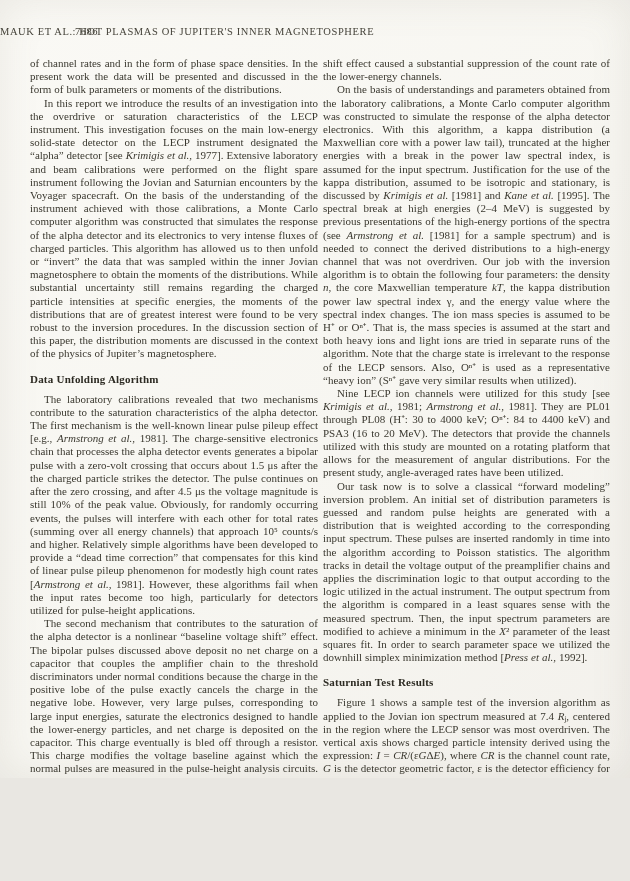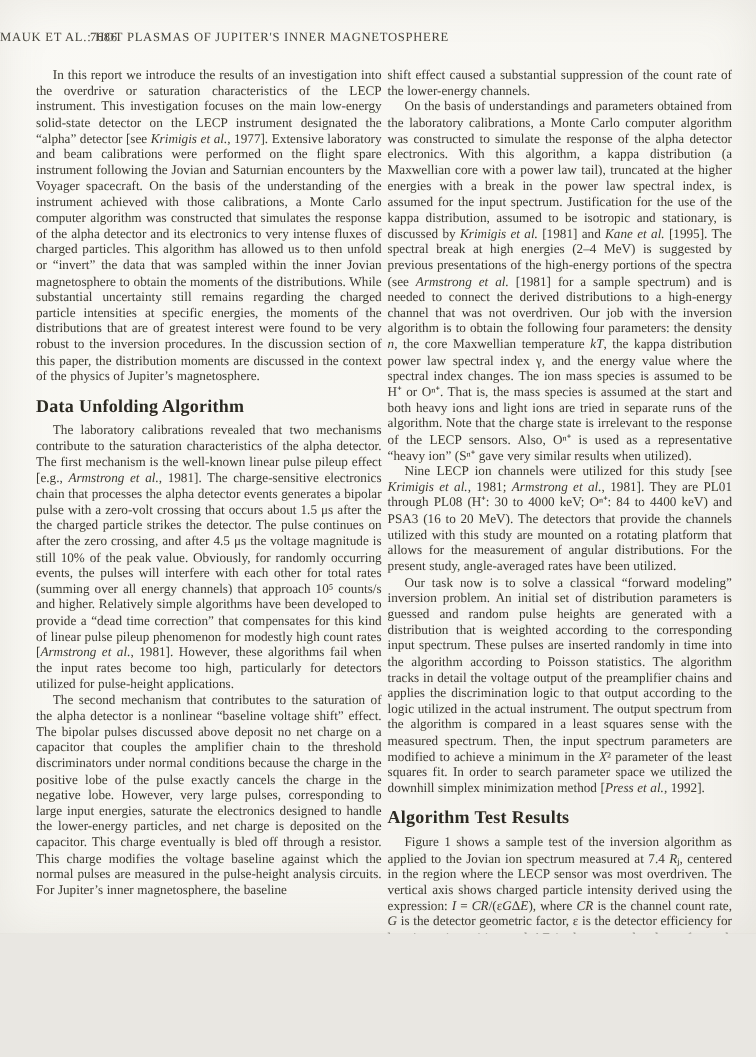--- a/index.html
+++ b/index.html
@@ -41,49 +41,50 @@
     text-align: justify;
     hyphens: auto;
     -webkit-hyphens: auto;
     word-spacing: 0.2px;
   }
   .col-left  { left: 30px;  width: 288px; }
   .col-right { left: 323px; width: 287px; }
   .col p { margin: 0; text-indent: 14px; }
   .col p.first { text-indent: 0; }
   .col h2 {
-    font-size: 15px;
+    font-size: 11px;
     line-height: 14px;
     font-weight: 700;
     color: #2c2a22;
     margin: 11px 0 7px 0;
     text-align: left;
     letter-spacing: 0.2px;
   }
   .col i { }
 </style>
 </head>
 <body>
 
 <div class="page">
 
   <div class="page-header">
     <span class="page-num">7686</span>
     <span class="running-title">MAUK ET AL.: HOT PLASMAS OF JUPITER'S INNER MAGNETOSPHERE</span>
   </div>
 
   <div class="col col-left">
+    <p class="first">of channel rates and in the form of phase space densities. In the present work the data will be presented and discussed in the form of bulk parameters or moments of the distributions.</p>
     <p>In this report we introduce the results of an investigation into the overdrive or saturation characteristics of the LECP instrument. This investigation focuses on the main low-energy solid-state detector on the LECP instrument designated the “alpha” detector [see <i>Krimigis et al.</i>, 1977]. Extensive laboratory and beam calibrations were performed on the flight spare instrument following the Jovian and Saturnian encounters by the Voyager spacecraft. On the basis of the understanding of the instrument achieved with those calibrations, a Monte Carlo computer algorithm was constructed that simulates the response of the alpha detector and its electronics to very intense fluxes of charged particles. This algorithm has allowed us to then unfold or “invert” the data that was sampled within the inner Jovian magnetosphere to obtain the moments of the distributions. While substantial uncertainty still remains regarding the charged particle intensities at specific energies, the moments of the distributions that are of greatest interest were found to be very robust to the inversion procedures. In the discussion section of this paper, the distribution moments are discussed in the context of the physics of Jupiter’s magnetosphere.</p>
     <h2>Data Unfolding Algorithm</h2>
     <p>The laboratory calibrations revealed that two mechanisms contribute to the saturation characteristics of the alpha detector. The first mechanism is the well-known linear pulse pileup effect [e.g., <i>Armstrong et al.</i>, 1981]. The charge-sensitive electronics chain that processes the alpha detector events generates a bipolar pulse with a zero-volt crossing that occurs about 1.5 μs after the the charged particle strikes the detector. The pulse continues on after the zero crossing, and after 4.5 μs the voltage magnitude is still 10% of the peak value. Obviously, for randomly occurring events, the pulses will interfere with each other for total rates (summing over all energy channels) that approach 10⁵ counts/s and higher. Relatively simple algorithms have been developed to provide a “dead time correction” that compensates for this kind of linear pulse pileup phenomenon for modestly high count rates [<i>Armstrong et al.</i>, 1981]. However, these algorithms fail when the input rates become too high, particularly for detectors utilized for pulse-height applications.</p>
     <p>The second mechanism that contributes to the saturation of the alpha detector is a nonlinear “baseline voltage shift” effect. The bipolar pulses discussed above deposit no net charge on a capacitor that couples the amplifier chain to the threshold discriminators under normal conditions because the charge in the positive lobe of the pulse exactly cancels the charge in the negative lobe. However, very large pulses, corresponding to large input energies, saturate the electronics designed to handle the lower-energy particles, and net charge is deposited on the capacitor. This charge eventually is bled off through a resistor. This charge modifies the voltage baseline against which the normal pulses are measured in the pulse-height analysis circuits. For Jupiter’s inner magnetosphere, the baseline</p>
   </div>
 
   <div class="col col-right">
     <p class="first">shift effect caused a substantial suppression of the count rate of the lower-energy channels.</p>
     <p>On the basis of understandings and parameters obtained from the laboratory calibrations, a Monte Carlo computer algorithm was constructed to simulate the response of the alpha detector electronics. With this algorithm, a kappa distribution (a Maxwellian core with a power law tail), truncated at the higher energies with a break in the power law spectral index, is assumed for the input spectrum. Justification for the use of the kappa distribution, assumed to be isotropic and stationary, is discussed by <i>Krimigis et al.</i> [1981] and <i>Kane et al.</i> [1995]. The spectral break at high energies (2–4 MeV) is suggested by previous presentations of the high-energy portions of the spectra (see <i>Armstrong et al.</i> [1981] for a sample spectrum) and is needed to connect the derived distributions to a high-energy channel that was not overdriven. Our job with the inversion algorithm is to obtain the following four parameters: the density <i>n</i>, the core Maxwellian temperature <i>kT</i>, the kappa distribution power law spectral index γ, and the energy value where the spectral index changes. The ion mass species is assumed to be H⁺ or Oⁿ⁺. That is, the mass species is assumed at the start and both heavy ions and light ions are tried in separate runs of the algorithm. Note that the charge state is irrelevant to the response of the LECP sensors. Also, Oⁿ⁺ is used as a representative “heavy ion” (Sⁿ⁺ gave very similar results when utilized).</p>
     <p>Nine LECP ion channels were utilized for this study [see <i>Krimigis et al.</i>, 1981; <i>Armstrong et al.</i>, 1981]. They are PL01 through PL08 (H⁺: 30 to 4000 keV; Oⁿ⁺: 84 to 4400 keV) and PSA3 (16 to 20 MeV). The detectors that provide the channels utilized with this study are mounted on a rotating platform that allows for the measurement of angular distributions. For the present study, angle-averaged rates have been utilized.</p>
     <p>Our task now is to solve a classical “forward modeling” inversion problem. An initial set of distribution parameters is guessed and random pulse heights are generated with a distribution that is weighted according to the corresponding input spectrum. These pulses are inserted randomly in time into the algorithm according to Poisson statistics. The algorithm tracks in detail the voltage output of the preamplifier chains and applies the discrimination logic to that output according to the logic utilized in the actual instrument. The output spectrum from the algorithm is compared in a least squares sense with the measured spectrum. Then, the input spectrum parameters are modified to achieve a minimum in the <i>X</i>² parameter of the least squares fit. In order to search parameter space we utilized the downhill simplex minimization method [<i>Press et al.</i>, 1992].</p>
-    <h2>Algorithm Test Results</h2>
+    <h2>Saturnian Test Results</h2>
     <p>Figure 1 shows a sample test of the inversion algorithm as applied to the Jovian ion spectrum measured at 7.4 <i>R</i>ⱼ, centered in the region where the LECP sensor was most overdriven. The vertical axis shows charged particle intensity derived using the expression: <i>I</i> = <i>CR</i>/(ε<i>G</i>Δ<i>E</i>), where <i>CR</i> is the channel count rate, <i>G</i> is the detector geometric factor, ε is the detector efficiency for low input intensities, and Δ<i>E</i> is the energy bandpass for each channel [see <i>Krimigis et al.</i>, 1981]. The closed circles show the “appar-</p>
   </div>
 
 </div>
 
 </body></html>

